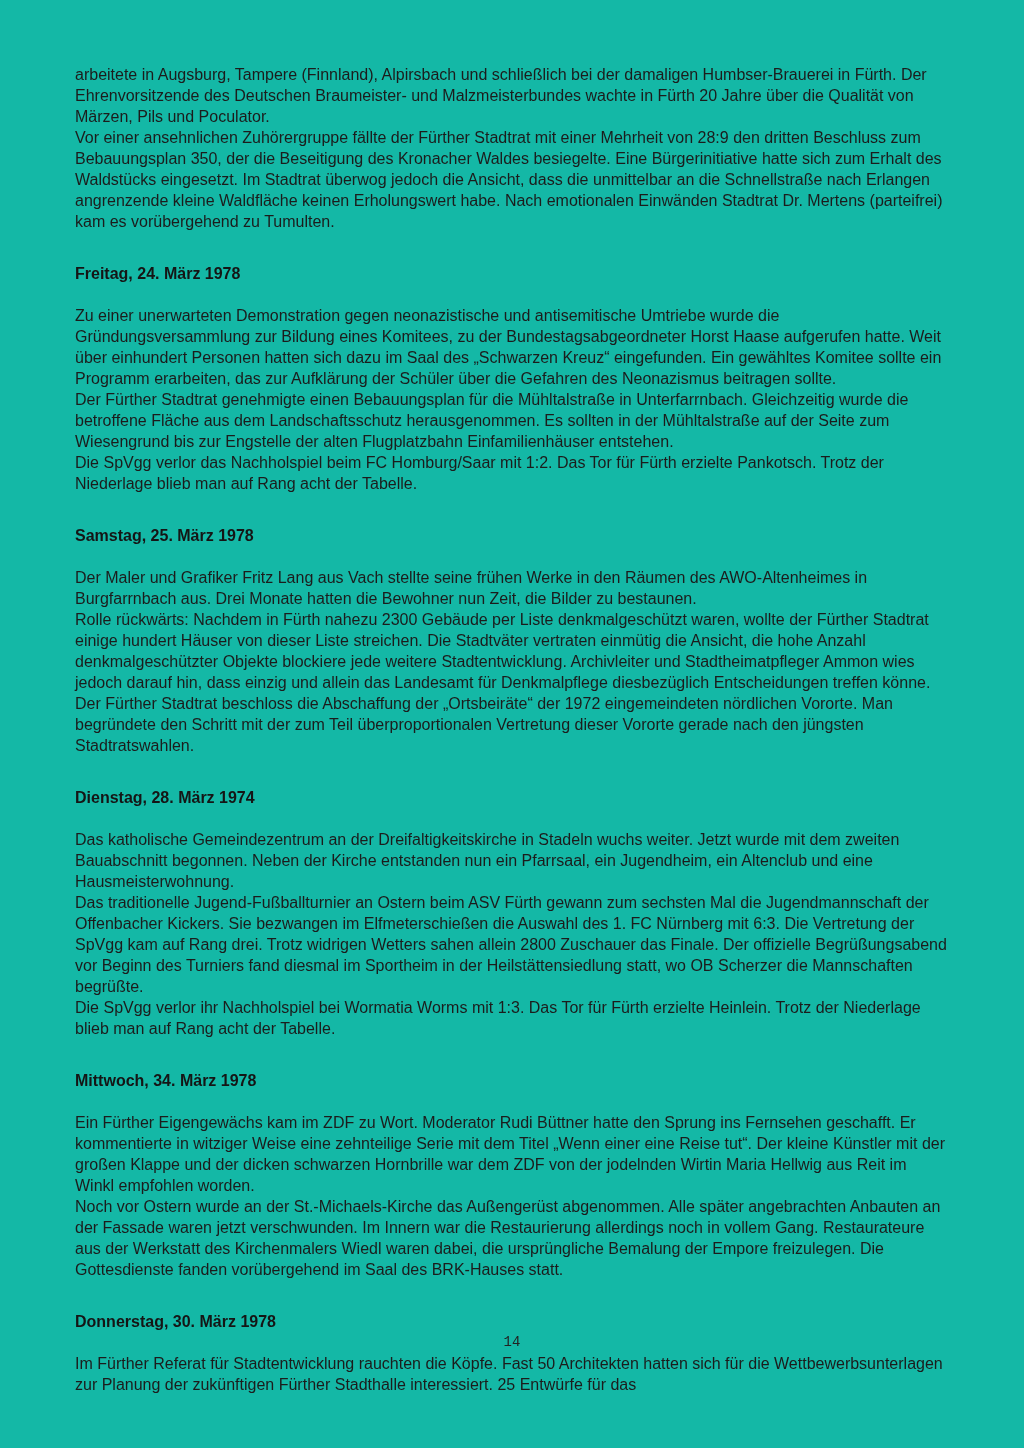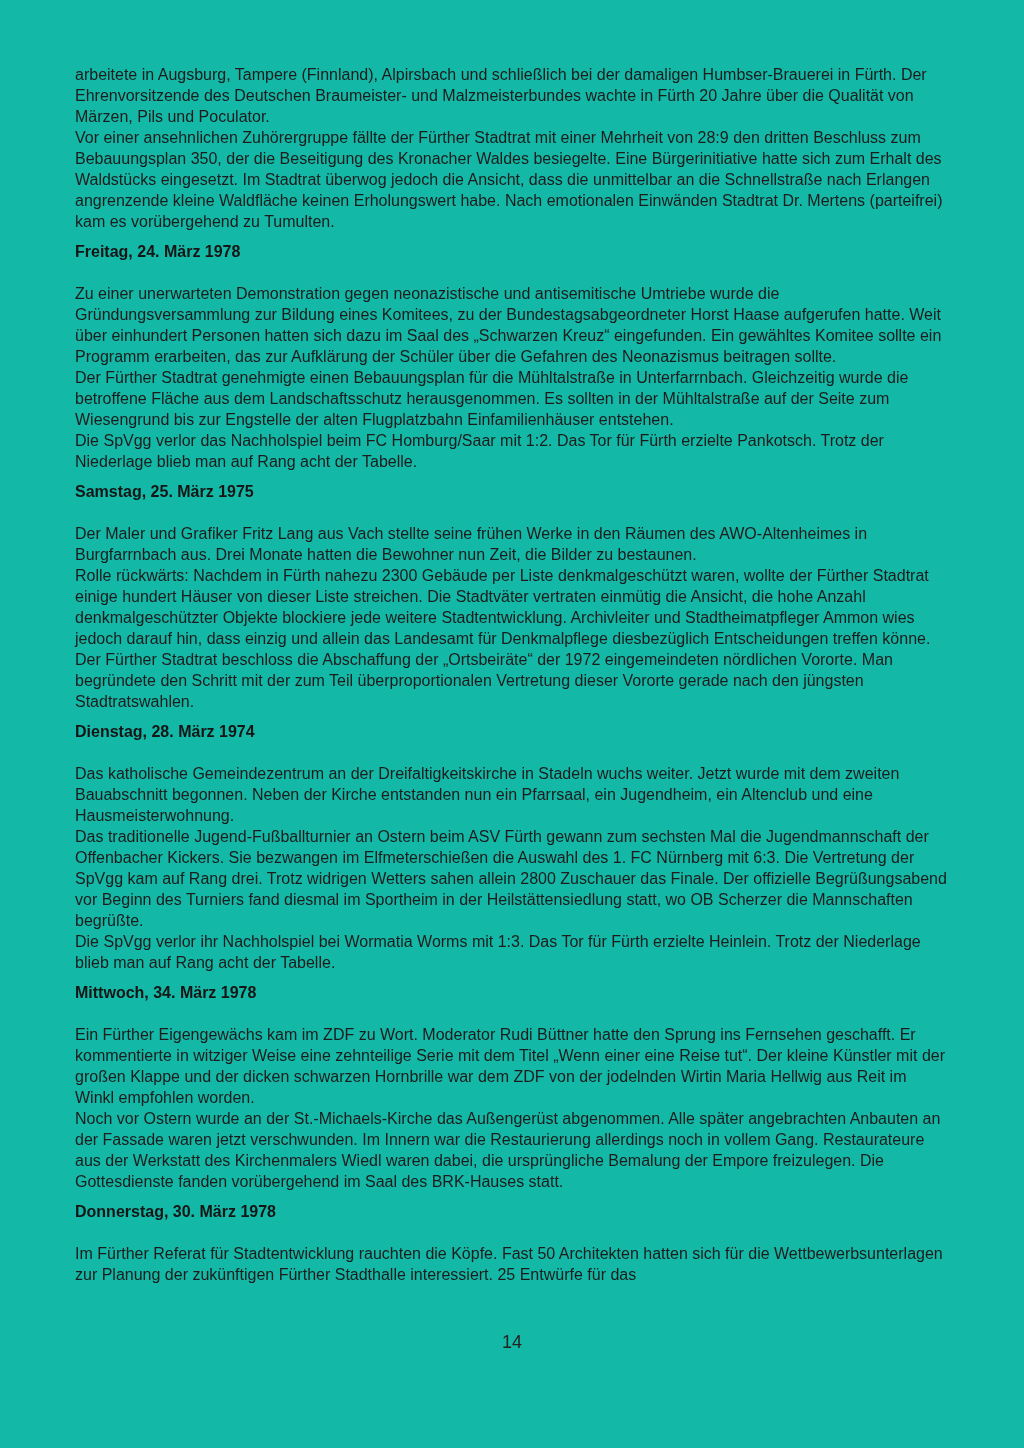--- a/index.html
+++ b/index.html
@@ -23,51 +23,51 @@
     left: 75px;
     top: 64px;
     width: 872px;
     text-align: left;
   }
   .content p.para {
     margin: 0;
     padding: 0;
   }
   .content h2.heading {
-    margin: 9px 0 21px 0;
+    margin: 31px 0 21px 0;
     padding: 0;
     font-size: 16px;
     line-height: 21px;
     font-weight: bold;
     color: #151515;
   }
   .page-number {
     position: absolute;
     top: 1331px;
     left: 0;
     width: 100%;
     text-align: center;
-    font-family: Liberation Sans, sans-serif;
-    font-size: 18px;
+    font-family: Liberation Mono, monospace;
+    font-size: 14px;
     line-height: 22px;
     color: #222222;
   }
 </style>
 </head>
 <body>
 
 <div class="page">
   <div class="content" id="doc-content">
       <p class="para">arbeitete in Augsburg, Tampere (Finnland), Alpirsbach und schließlich bei der damaligen Humbser-Brauerei in Fürth. Der Ehrenvorsitzende des Deutschen Braumeister- und Malzmeisterbundes wachte in Fürth 20 Jahre über die Qualität von Märzen, Pils und Poculator.</p>
       <p class="para">Vor einer ansehnlichen Zuhörergruppe fällte der Fürther Stadtrat mit einer Mehrheit von 28:9 den dritten Beschluss zum Bebauungsplan 350, der die Beseitigung des Kronacher Waldes besiegelte. Eine Bürgerinitiative hatte sich zum Erhalt des Waldstücks eingesetzt. Im Stadtrat überwog jedoch die Ansicht, dass die unmittelbar an die Schnellstraße nach Erlangen angrenzende kleine Waldfläche keinen Erholungswert habe. Nach emotionalen Einwänden Stadtrat Dr. Mertens (parteifrei) kam es vorübergehend zu Tumulten.</p>
       <h2 class="heading">Freitag, 24. März 1978</h2>
       <p class="para">Zu einer unerwarteten Demonstration gegen neonazistische und antisemitische Umtriebe wurde die Gründungsversammlung zur Bildung eines Komitees, zu der Bundestagsabgeordneter Horst Haase aufgerufen hatte. Weit über einhundert Personen hatten sich dazu im Saal des „Schwarzen Kreuz“ eingefunden. Ein gewähltes Komitee sollte ein Programm erarbeiten, das zur Aufklärung der Schüler über die Gefahren des Neonazismus beitragen sollte.</p>
       <p class="para">Der Fürther Stadtrat genehmigte einen Bebauungsplan für die Mühltalstraße in Unterfarrnbach. Gleichzeitig wurde die betroffene Fläche aus dem Landschaftsschutz herausgenommen. Es sollten in der Mühltalstraße auf der Seite zum Wiesengrund bis zur Engstelle der alten Flugplatzbahn Einfamilienhäuser entstehen.</p>
       <p class="para">Die SpVgg verlor das Nachholspiel beim FC Homburg/Saar mit 1:2. Das Tor für Fürth erzielte Pankotsch. Trotz der Niederlage blieb man auf Rang acht der Tabelle.</p>
-      <h2 class="heading">Samstag, 25. März 1975</h2>
+      <h2 class="heading">Samstag, 25. März 1978</h2>
       <p class="para">Der Maler und Grafiker Fritz Lang aus Vach stellte seine frühen Werke in den Räumen des AWO-Altenheimes in Burgfarrnbach aus. Drei Monate hatten die Bewohner nun Zeit, die Bilder zu bestaunen.</p>
       <p class="para">Rolle rückwärts: Nachdem in Fürth nahezu 2300 Gebäude per Liste denkmalgeschützt waren, wollte der Fürther Stadtrat einige hundert Häuser von dieser Liste streichen. Die Stadtväter vertraten einmütig die Ansicht, die hohe Anzahl denkmalgeschützter Objekte blockiere jede weitere Stadtentwicklung. Archivleiter und Stadtheimatpfleger Ammon wies jedoch darauf hin, dass einzig und allein das Landesamt für Denkmalpflege diesbezüglich Entscheidungen treffen könne.</p>
       <p class="para">Der Fürther Stadtrat beschloss die Abschaffung der „Ortsbeiräte“ der 1972 eingemeindeten nördlichen Vororte. Man begründete den Schritt mit der zum Teil überproportionalen Vertretung dieser Vororte gerade nach den jüngsten Stadtratswahlen.</p>
       <h2 class="heading">Dienstag, 28. März 1974</h2>
       <p class="para">Das katholische Gemeindezentrum an der Dreifaltigkeitskirche in Stadeln wuchs weiter. Jetzt wurde mit dem zweiten Bauabschnitt begonnen. Neben der Kirche entstanden nun ein Pfarrsaal, ein Jugendheim, ein Altenclub und eine Hausmeisterwohnung.</p>
       <p class="para">Das traditionelle Jugend-Fußballturnier an Ostern beim ASV Fürth gewann zum sechsten Mal die Jugendmannschaft der Offenbacher Kickers. Sie bezwangen im Elfmeterschießen die Auswahl des 1. FC Nürnberg mit 6:3. Die Vertretung der SpVgg kam auf Rang drei. Trotz widrigen Wetters sahen allein 2800 Zuschauer das Finale. Der offizielle Begrüßungsabend vor Beginn des Turniers fand diesmal im Sportheim in der Heilstättensiedlung statt, wo OB Scherzer die Mannschaften begrüßte.</p>
       <p class="para">Die SpVgg verlor ihr Nachholspiel bei Wormatia Worms mit 1:3. Das Tor für Fürth erzielte Heinlein. Trotz der Niederlage blieb man auf Rang acht der Tabelle.</p>
       <h2 class="heading">Mittwoch, 34. März 1978</h2>
       <p class="para">Ein Fürther Eigengewächs kam im ZDF zu Wort. Moderator Rudi Büttner hatte den Sprung ins Fernsehen geschafft. Er kommentierte in witziger Weise eine zehnteilige Serie mit dem Titel „Wenn einer eine Reise tut“. Der kleine Künstler mit der großen Klappe und der dicken schwarzen Hornbrille war dem ZDF von der jodelnden Wirtin Maria Hellwig aus Reit im Winkl empfohlen worden.</p>
       <p class="para">Noch vor Ostern wurde an der St.-Michaels-Kirche das Außengerüst abgenommen. Alle später angebrachten Anbauten an der Fassade waren jetzt verschwunden. Im Innern war die Restaurierung allerdings noch in vollem Gang. Restaurateure aus der Werkstatt des Kirchenmalers Wiedl waren dabei, die ursprüngliche Bemalung der Empore freizulegen. Die Gottesdienste fanden vorübergehend im Saal des BRK-Hauses statt.</p>

